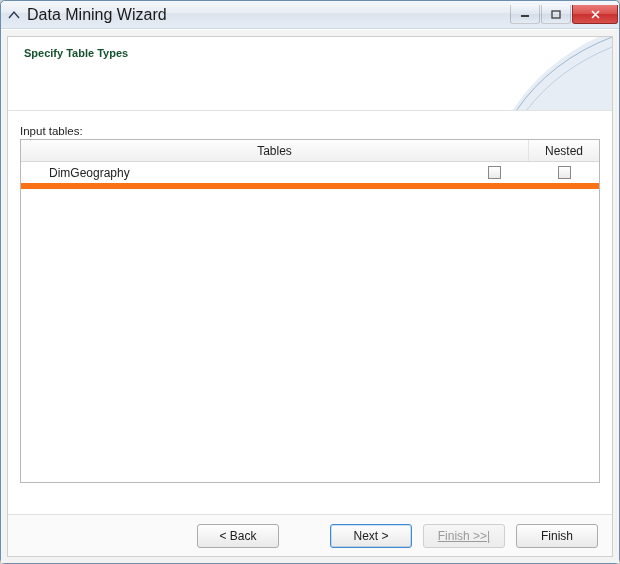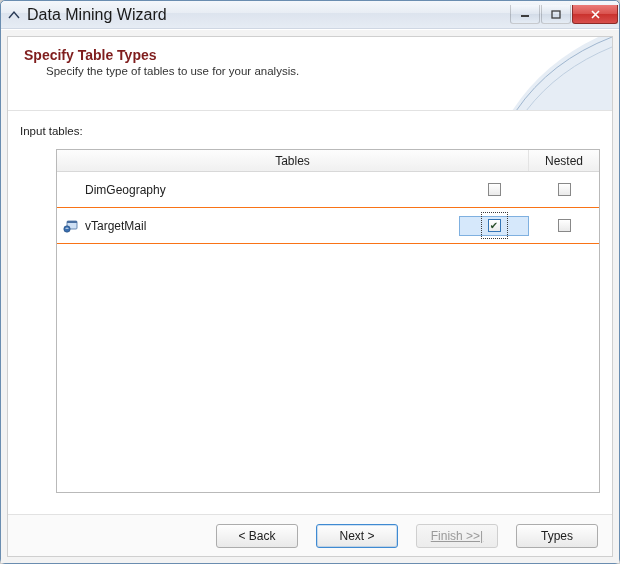--- a/index.html
+++ b/index.html
@@ -77,70 +77,69 @@
   }
   .header-block {
     position: relative;
     height: 74px;
     border-bottom: 1px solid #e2e2e2;
     overflow: hidden;
     padding: 10px 16px 0 16px;
   }
   .header-block h1 {
     margin: 0;
-    font-size: 14px;
+    font-size: 11px;
     font-weight: 600;
-    color: #7f1d1d;
+    color: #14532d;
   }
   .header-block .subtitle {
     margin: 2px 0 0 22px;
     font-size: 11.5px;
     color: #333;
   }
   .header-graphic {
     position: absolute;
     top: 0; right: 0;
     width: 120px; height: 74px;
     pointer-events: none;
   }
 
   .body-block {
     padding: 14px 12px 0 12px;
   }
   .label {
     font-size: 11.5px;
     color: #222;
-    margin-bottom: 12px;
+    margin-bottom: 2px;
   }
   .grid {
     border: 1px solid #b9b9b9;
     height: 344px;
     background: #fff;
-    margin-left: 36px;
   }
   .grid-head {
     display: flex;
     height: 22px;
     background: linear-gradient(to bottom, #fdfdfd, #f0f0f0);
     border-bottom: 1px solid #d8d8d8;
     font-size: 12px;
     color: #222;
   }
   .gh-cell {
     display: flex; align-items: center; justify-content: center;
     border-right: 1px solid #e3e3e3;
   }
   .gh-tables { flex: 1; }
   .gh-case { width: 70px; }
   .gh-nested { width: 70px; border-right: none; }
 
   .grid-row {
     display: flex;
-    height: 36px;
-    border-bottom: 1px solid #f97316;
+    height: 27px;
+    border-bottom: 6px solid #f97316;
     align-items: center;
     font-size: 12px;
     color: #222;
   }
   .gr-tables {
     flex: 1;
     display: flex;
     align-items: center;
     padding-left: 4px;
   }
@@ -177,38 +176,39 @@
 
   .footer {
     position: absolute;
     left: 0; right: 0; bottom: 0;
     height: 42px;
     border-top: 1px solid #e2e2e2;
     background: #fafafa;
     display: flex;
     align-items: center;
     justify-content: flex-end;
-    gap: 18px;
+    gap: 11px;
     padding: 0 14px;
   }
   .btn {
     min-width: 82px;
     height: 24px;
     padding: 0 12px;
     border: 1px solid #acacac;
     border-radius: 3px;
     background: linear-gradient(to bottom, #fefefe, #e9e9e9);
     font-size: 12px;
     color: #202020;
     display: inline-flex; align-items: center; justify-content: center;
     cursor: pointer;
   }
   .btn.default {
     border: 1px solid #3f8ad2;
     box-shadow: 0 0 0 1px rgba(63,138,210,0.25) inset;
+    margin-left: 40px;
   }
   .btn.disabled {
     color: #9a9a9a;
     background: linear-gradient(to bottom, #f6f6f6, #ececec);
     border-color: #cfcfcf;
     cursor: default;
     text-decoration: underline;
   }
 </style>
 </head>
@@ -240,21 +240,20 @@
           </svg>
       </div>
     </div>
   </div>
 
   <div class="outer">
     <div class="inner">
 
       <div class="header-block">
         <h1>Specify Table Types</h1>
-        <div class="subtitle">Specify the type of tables to use for your analysis.</div>
         <svg class="header-graphic" viewBox="0 0 120 74">
           <path d="M20 74 Q 55 20 120 -6 L120 74 Z" fill="#e6edf5"></path>
           <path d="M24 74 Q 58 24 120 0" fill="none" stroke="#9fb6cf" stroke-width="1"></path>
           <path d="M34 74 Q 66 32 120 10" fill="none" stroke="#bfcfe0" stroke-width="1"></path>
         </svg>
       </div>
 
       <div class="body-block">
         <div class="label">Input tables:</div>
 
@@ -271,47 +270,26 @@
             </div>
             <div class="gr-case">
                 <span class="cb-outer"></span>
               </div>
             <div class="gr-nested">
                 <span class="cb-outer"></span>
               </div>
           </div>
 
 
-          <div class="grid-row">
-            <div class="gr-tables">
-              <span class="row-icon">
-                <svg width="16" height="14" viewBox="0 0 16 14">
-                  <rect x="4" y="2" width="10" height="8" rx="1" fill="#cfe0f4" stroke="#4a6fa0" stroke-width="0.8"></rect>
-                  <rect x="4" y="2" width="10" height="2" fill="#4a6fa0"></rect>
-                  <circle cx="4" cy="10" r="3.2" fill="#3a6fb0" stroke="#234a78" stroke-width="0.6"></circle>
-                  <path d="M2.6 10 A1.5 1.5 0 0 1 5.4 10" stroke="#fff" stroke-width="0.8" fill="none"></path>
-                </svg>
-              </span>
-              <span>vTargetMail</span>
-            </div>
-            <div class="gr-case hi">
-              <span class="cb-outer hi">
-                <span class="tick">✔</span>
-              </span>
-            </div>
-            <div class="gr-nested">
-                <span class="cb-outer"></span>
-              </div>
-          </div>
 
         </div>
       </div>
 
       <div class="footer">
         <div class="btn">&lt; Back</div>
         <div class="btn default">Next &gt;</div>
         <div class="btn disabled">Finish &gt;&gt;|</div>
-        <div class="btn">Types</div>
+        <div class="btn">Finish</div>
       </div>
 
     </div>
   </div>
 </div>
 
 </body></html>

